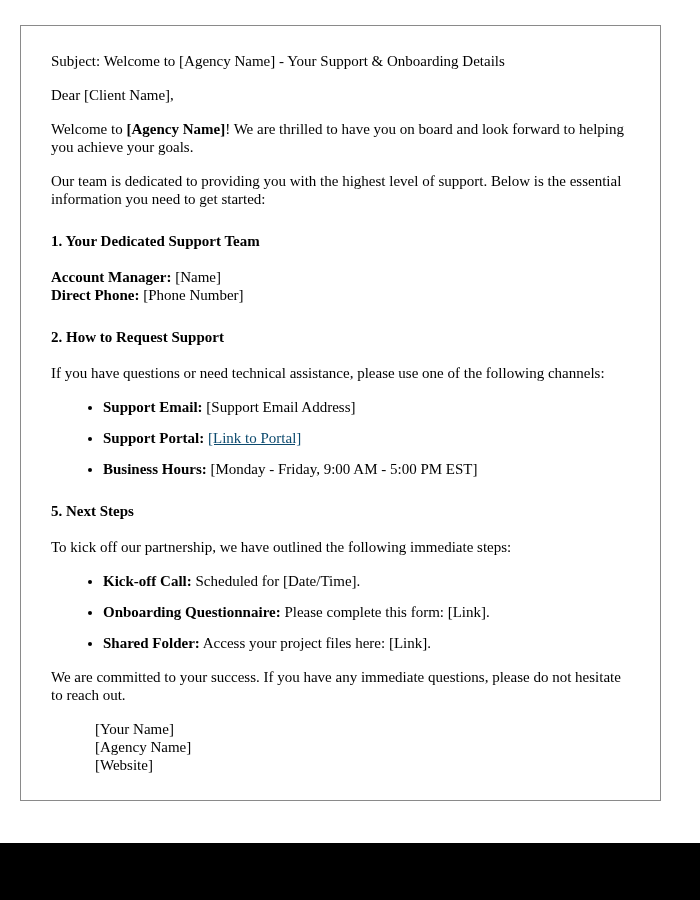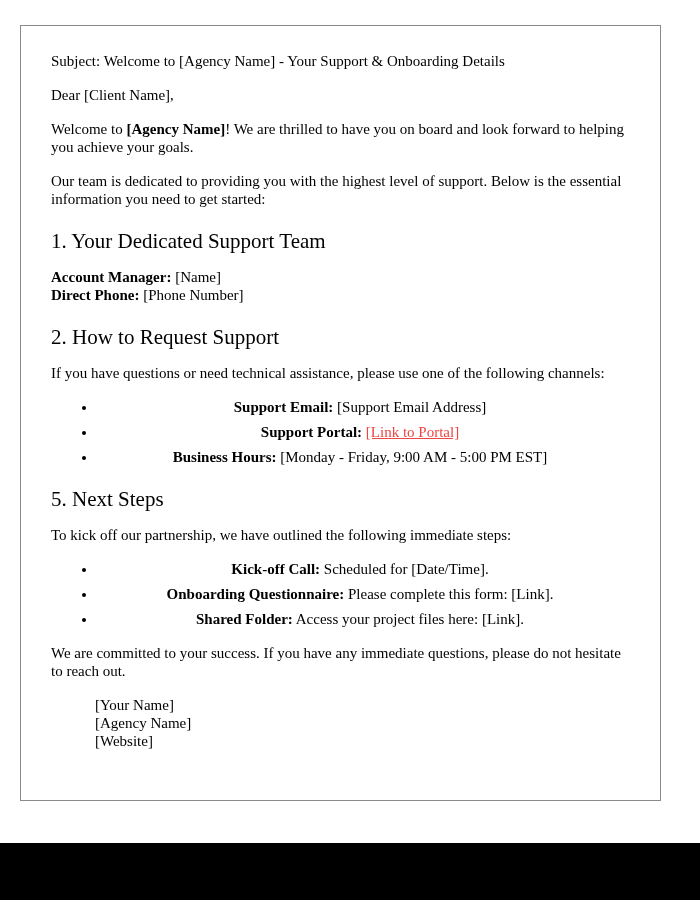--- a/index.html
+++ b/index.html
@@ -33,46 +33,45 @@
     overflow: hidden;
     background: #ffffff;
   }
   .letter p {
     margin: 16px 0;
   }
   .letter p:first-child {
     margin-top: 0;
   }
   h2.sec {
-    font-size: 21px;
+    font-size: 15px;
     line-height: 22px;
-    font-weight: normal;
+    font-weight: bold;
     margin: 22px 0 16px 0;
   }
   .contact-lines {
     margin: 4px 0;
   }
   .contact-lines .line {
     line-height: 18px;
   }
   ul.bullets {
     margin: 14px 0;
     padding-left: 39px;
   }
   ul.bullets li {
     line-height: 18px;
-    margin: 7px;
-    text-align: center;
+    margin: 13px;
   }
   .sig .line {
     line-height: 18px;
     margin-left: 44px;
   }
   a.portal {
-    color: #ef4444;
+    color: #0c4a6e;
     text-decoration: underline;
     cursor: pointer;
   }
   .bottom-bar {
     position: absolute;
     left: 0;
     top: 843px;
     width: 700px;
     height: 57px;
     background: #000000;

